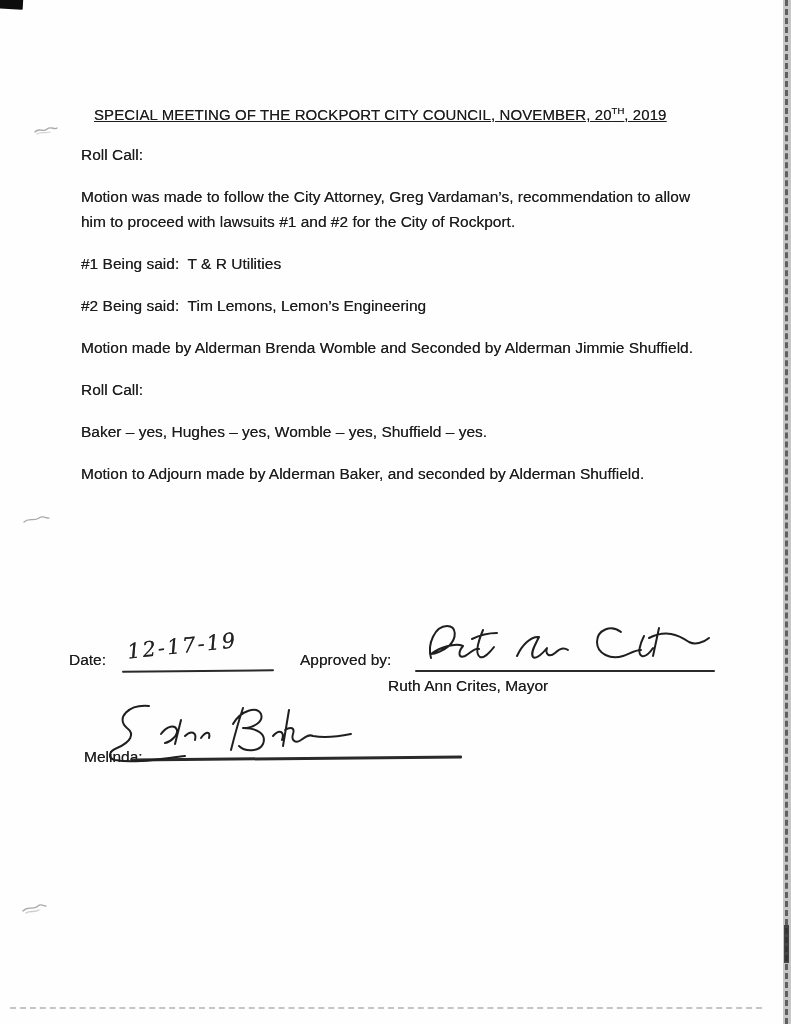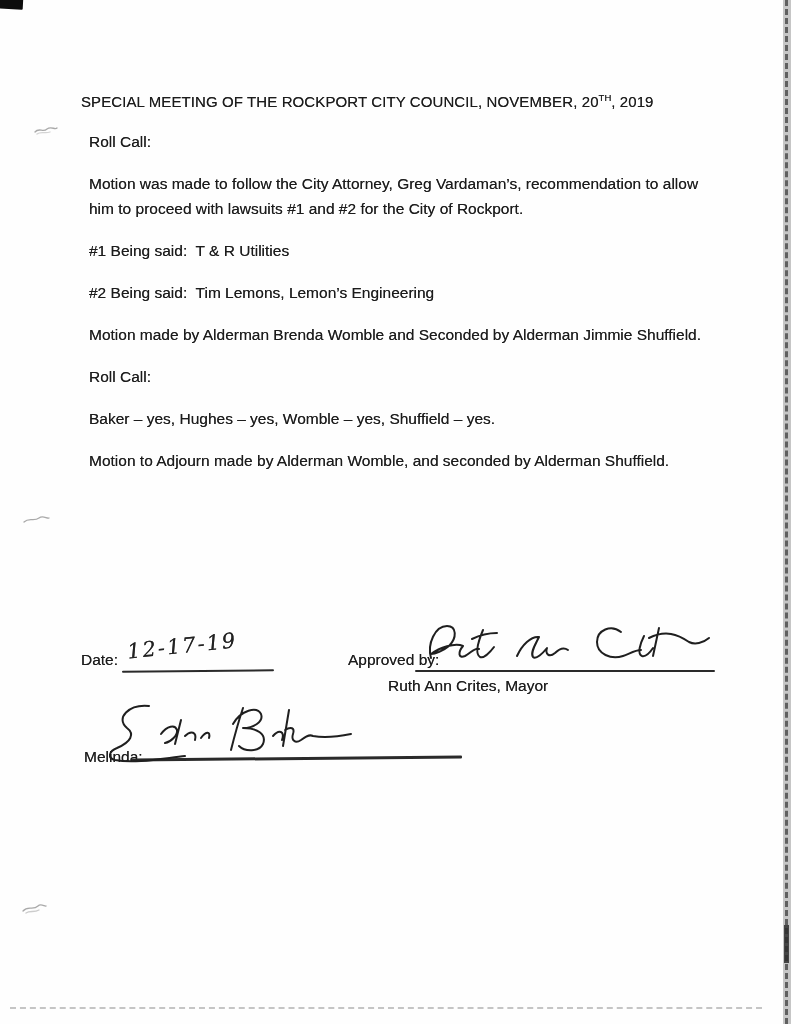--- a/index.html
+++ b/index.html
@@ -14,25 +14,25 @@
   .page { position: absolute; inset: 0; background: #fefefe; }
 
   
   .scan-text { text-shadow: 0 0 0.6px rgba(25,25,25,0.75); }
 
   .content {
     position: absolute; left: 81px; top: 88px; width: 624px;
     font-size: 15.5px; line-height: 25px;
   }
   .title {
-    margin: 0; font-size: 15px; font-weight: 400;
-    line-height: 20px; white-space: nowrap; letter-spacing: 0.1px;
+    margin: 13px; font-size: 15px; font-weight: 400;
+    line-height: 20px; white-space: nowrap; letter-spacing: 0.1px; text-decoration: underline;
   }
   .title sup { font-size: 9.5px; letter-spacing: 0; }
-  .para { margin: 17px 0 0 8px; white-space: pre-wrap; }
+  .para { margin: 17px 0 0 0; white-space: pre-wrap; }
 
   
   .sig-overlay { position: absolute; inset: 0; font-size: 15.5px; }
   .sig-label { position: absolute; line-height: 20px; }
   .ink-line { position: absolute; background: #2a2a2a; height: 2px; border-radius: 1px; }
   .date-value {
     position: absolute; left: 127px; top: 634px;
     font-family: "DejaVu Serif", serif; font-style: italic;
     font-size: 21px; letter-spacing: 2px; color: #222;
     transform: rotate(-6deg);
@@ -73,30 +73,30 @@
   <div class="content scan-text">
     <h1 class="title"><span>SPECIAL MEETING OF THE ROCKPORT CITY COUNCIL, NOVEMBER, 20</span><sup>TH</sup><span>, 2019</span></h1>
 
     <p class="para">Roll Call:</p>
     <p class="para">Motion was made to follow the City Attorney, Greg Vardaman’s, recommendation to allow him to proceed with lawsuits #1 and #2 for the City of Rockport.</p>
     <p class="para">#1 Being said:  T &amp; R Utilities</p>
     <p class="para">#2 Being said:  Tim Lemons, Lemon’s Engineering</p>
     <p class="para">Motion made by Alderman Brenda Womble and Seconded by Alderman Jimmie Shuffield.</p>
     <p class="para">Roll Call:</p>
     <p class="para">Baker – yes, Hughes – yes, Womble – yes, Shuffield – yes.</p>
-    <p class="para">Motion to Adjourn made by Alderman Womble, and seconded by Alderman Shuffield.</p>
+    <p class="para">Motion to Adjourn made by Alderman Baker, and seconded by Alderman Shuffield.</p>
   </div>
 
   <div class="sig-overlay scan-text">
 
-    <span class="sig-label" style="left:81px; top:650px;">Date:</span>
+    <span class="sig-label" style="left:69px; top:650px;">Date:</span>
     <span class="date-value">12-17-19</span>
     <div class="ink-line" style="left:122px; top:670px; width:152px; transform:rotate(-0.6deg);"></div>
 
-    <span class="sig-label" style="left:300px; top:650px;margin-left:48px;">Approved by:</span>
+    <span class="sig-label" style="left:300px; top:650px;">Approved by:</span>
     <div class="ink-line" style="left:415px; top:670px; width:300px;"></div>
 
     <svg class="sig-svg" style="left:425px; top:618px;" width="290" height="54" viewBox="0 0 290 54" aria-label="Ruth Ann Crites">
       <path d="M6 40 C2 26 10 8 22 8 C32 8 32 20 24 28 C18 33 10 36 6 36 C14 30 30 24 38 28 C33 34 33 41 40 38 C46 35 50 29 54 31"></path>
       <path d="M58 12 C53 24 50 36 55 39 C59 41 66 33 69 29 M47 21 C55 17 64 15 72 15"></path>
       <path d="M92 38 C97 27 106 18 114 19 C110 27 105 35 108 39 C111 42 118 35 122 30 C120 36 124 40 130 35 C134 31 139 29 143 32"></path>
       <path d="M196 14 C186 6 172 12 172 24 C172 36 186 42 198 38 C204 36 210 32 216 32"></path>
       <path d="M219 18 C215 26 212 36 217 38 C221 39 226 33 228 30 M234 10 L228 38 M224 20 C232 16 240 15 246 16 C252 17 258 20 264 24 C270 27 278 25 284 20"></path>
     </svg>
 

